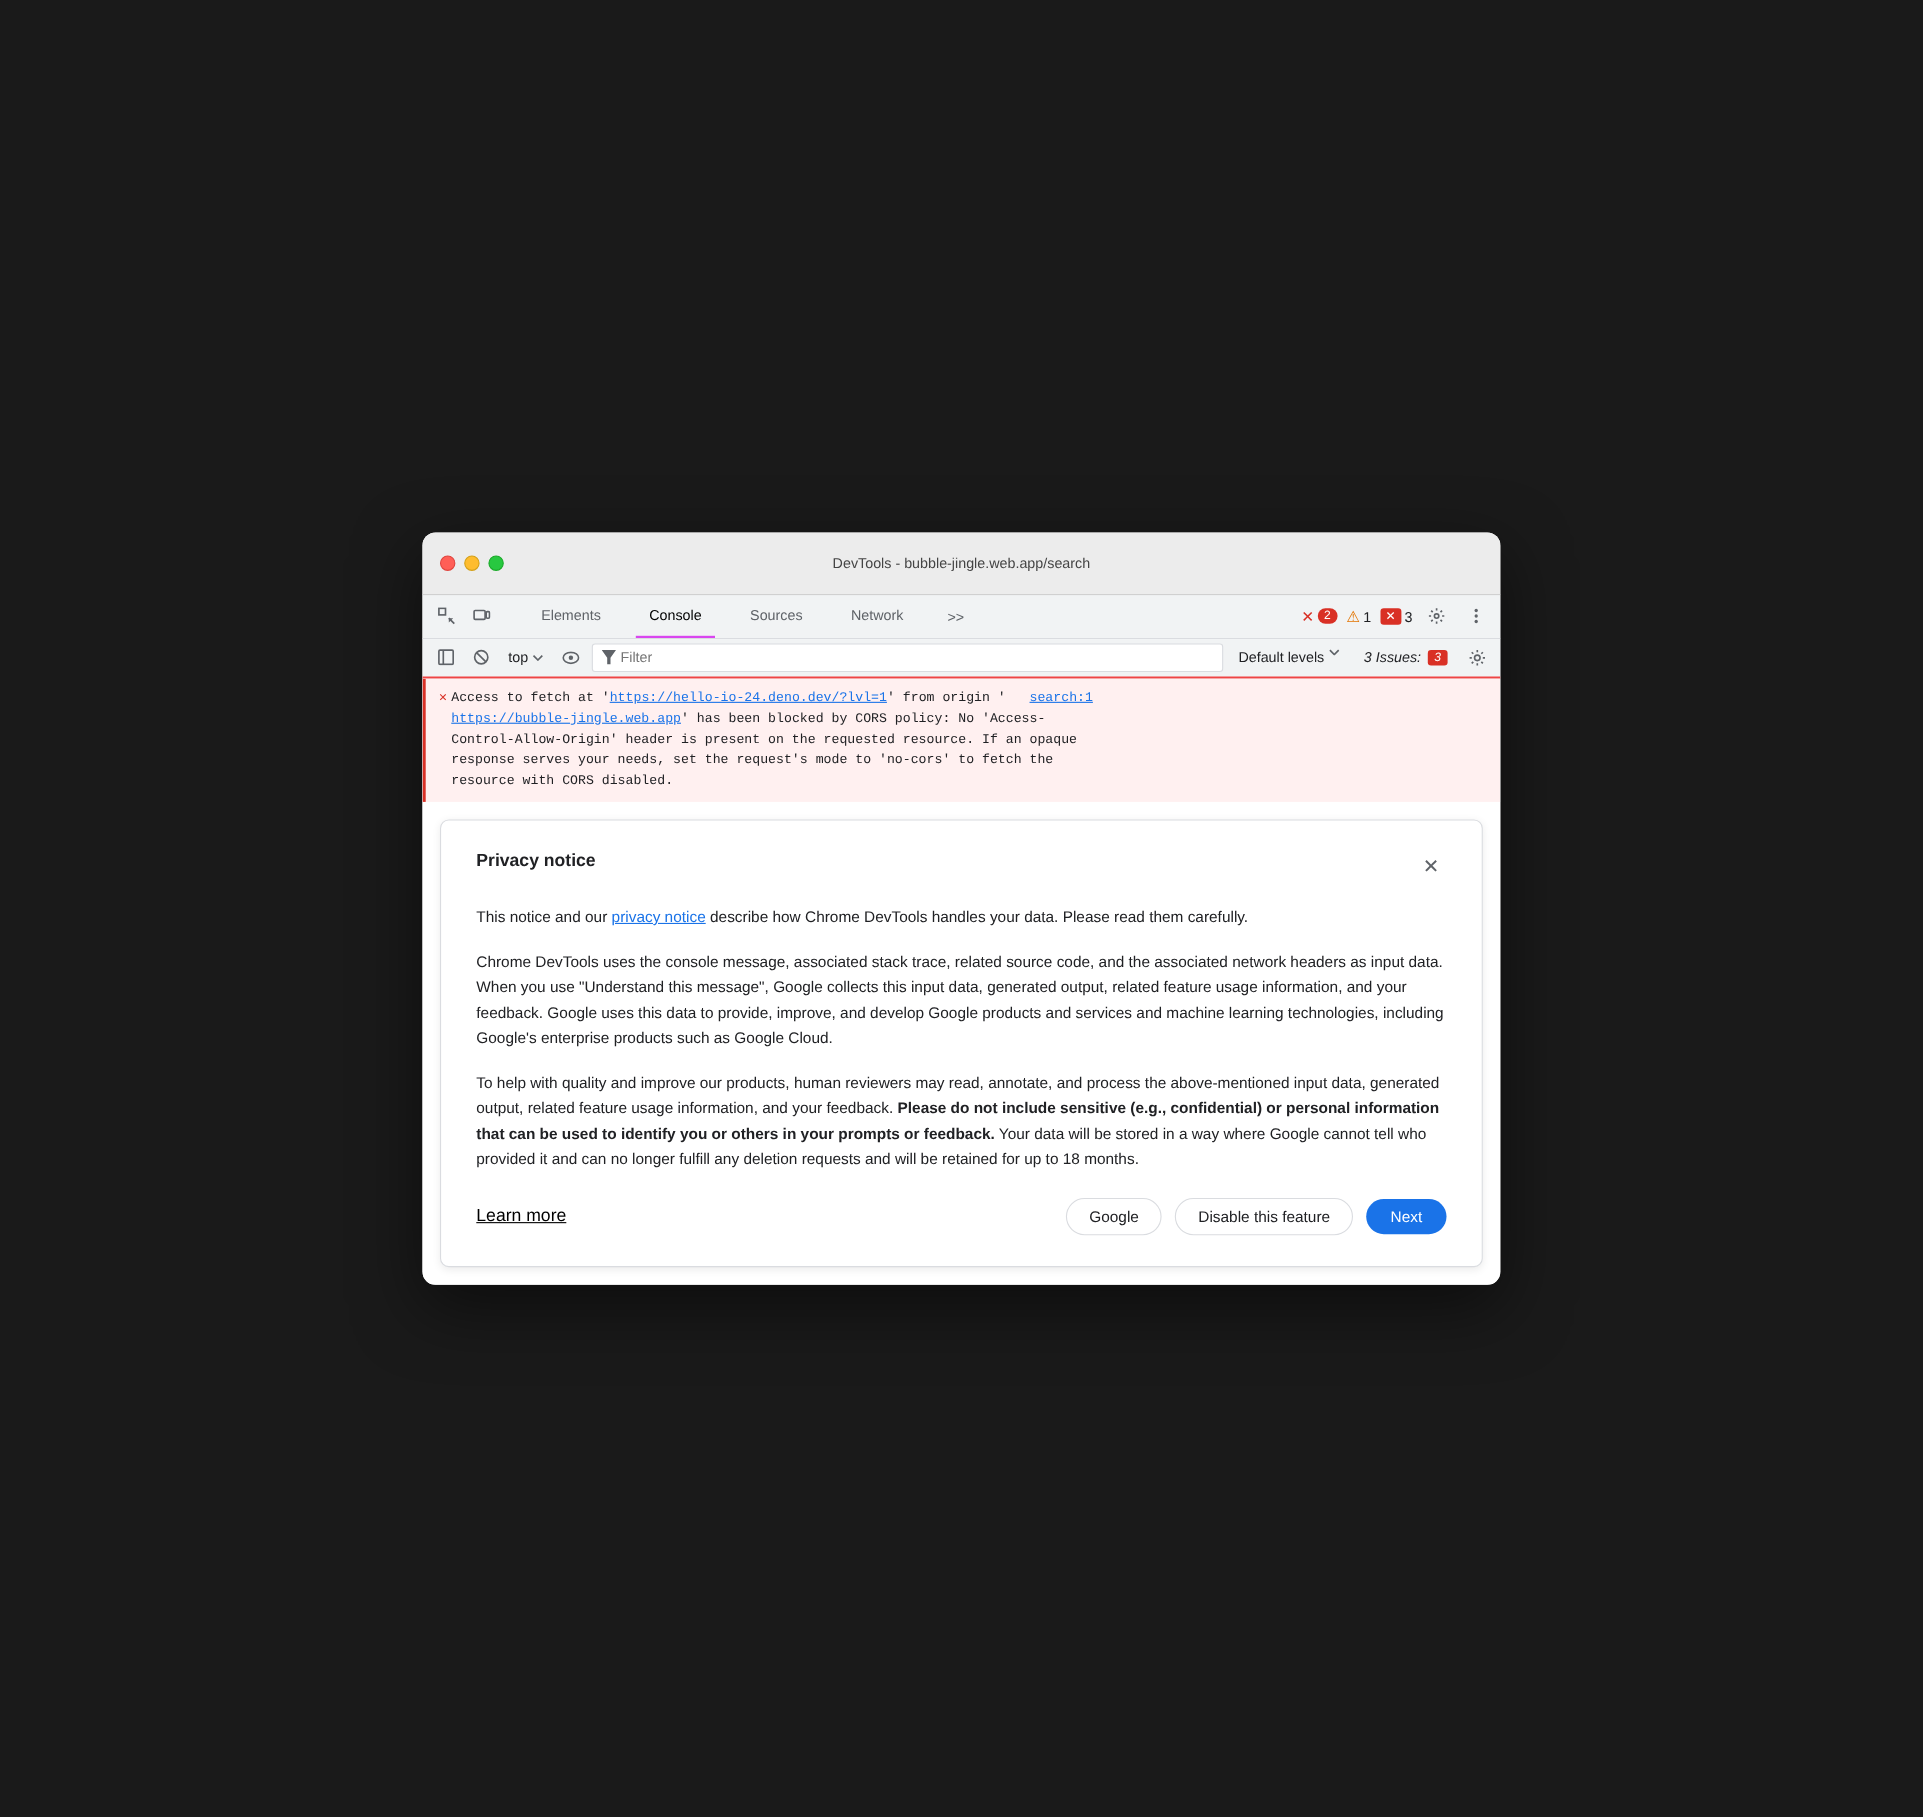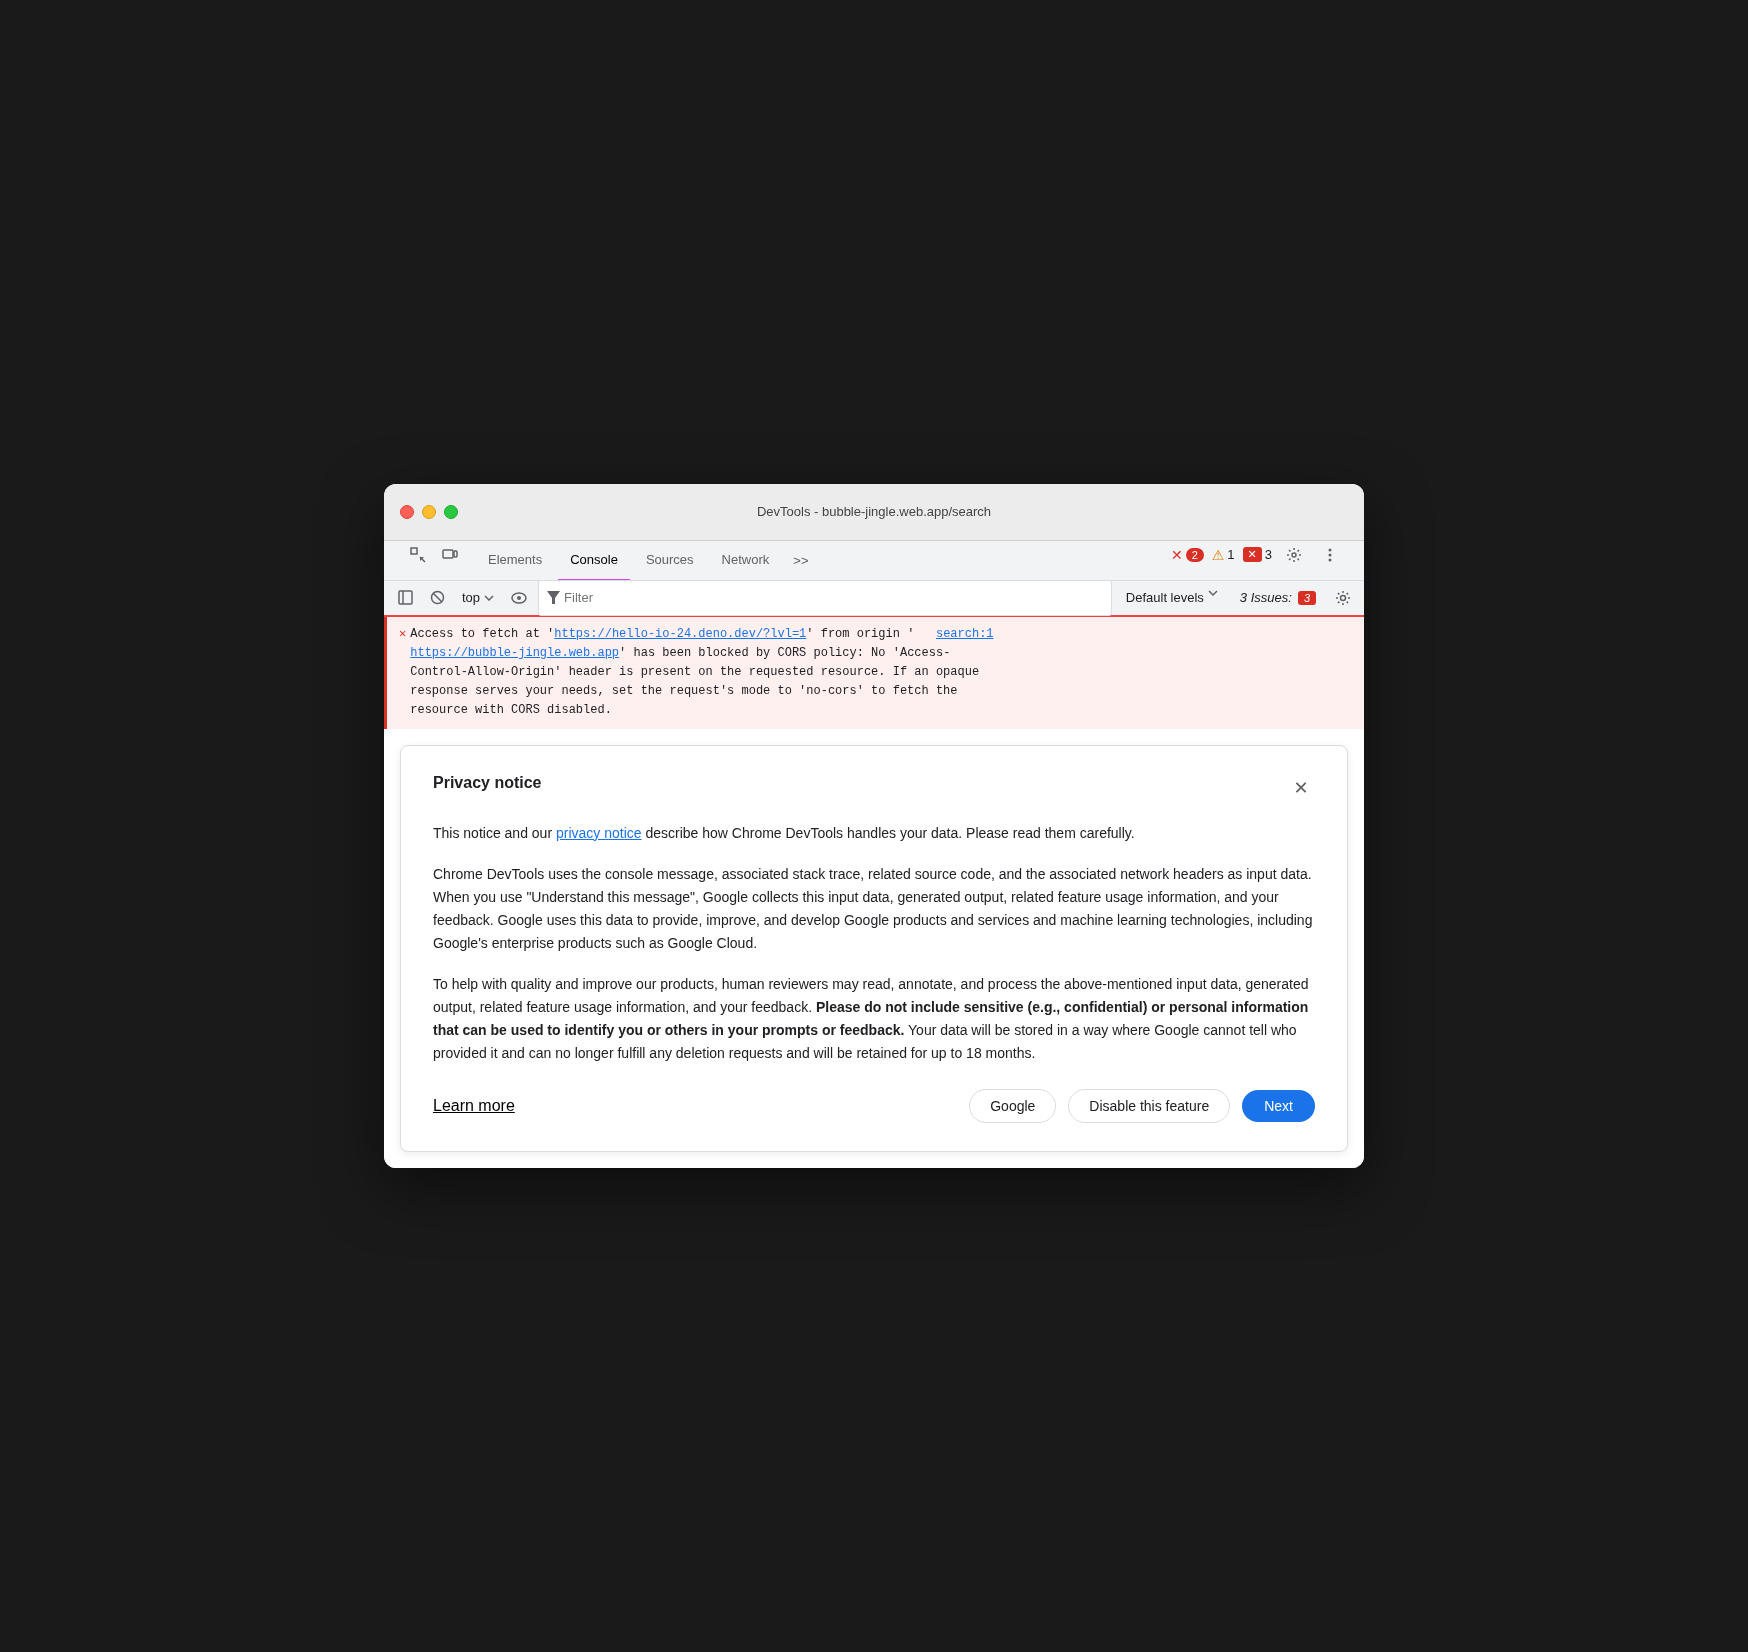--- a/index.html
+++ b/index.html
@@ -46,24 +46,24 @@
       transform: translateX(-50%);
       font-size: 13px;
       color: #444;
       font-weight: 500;
     }
     
     .devtools-tabs {
       background: #f1f3f4;
       border-bottom: 1px solid #dadce0;
       display: flex;
-      align-items: flex-start;
-      padding: 0 20px;
+      align-items: center;
+      padding: 0 8px;
       height: 40px;
-      gap: 4px;
+      gap: 20px;
     }
     .devtools-tab-icons {
       display: flex;
       gap: 4px;
       margin-right: 8px;
     }
     .icon-btn {
       width: 28px;
       height: 28px;
       border: none;
@@ -151,21 +151,21 @@
       padding: 2px 6px;
       border-radius: 4px;
     }
     .filter-container {
       flex: 1;
       display: flex;
       align-items: center;
       border: 1px solid #dadce0;
       border-radius: 3px;
       background: white;
-      height: 36px;
+      height: 26px;
       padding: 0 8px;
       gap: 4px;
     }
     .filter-input {
       border: none;
       outline: none;
       font-size: 13px;
       color: #202124;
       flex: 1;
       background: transparent;

